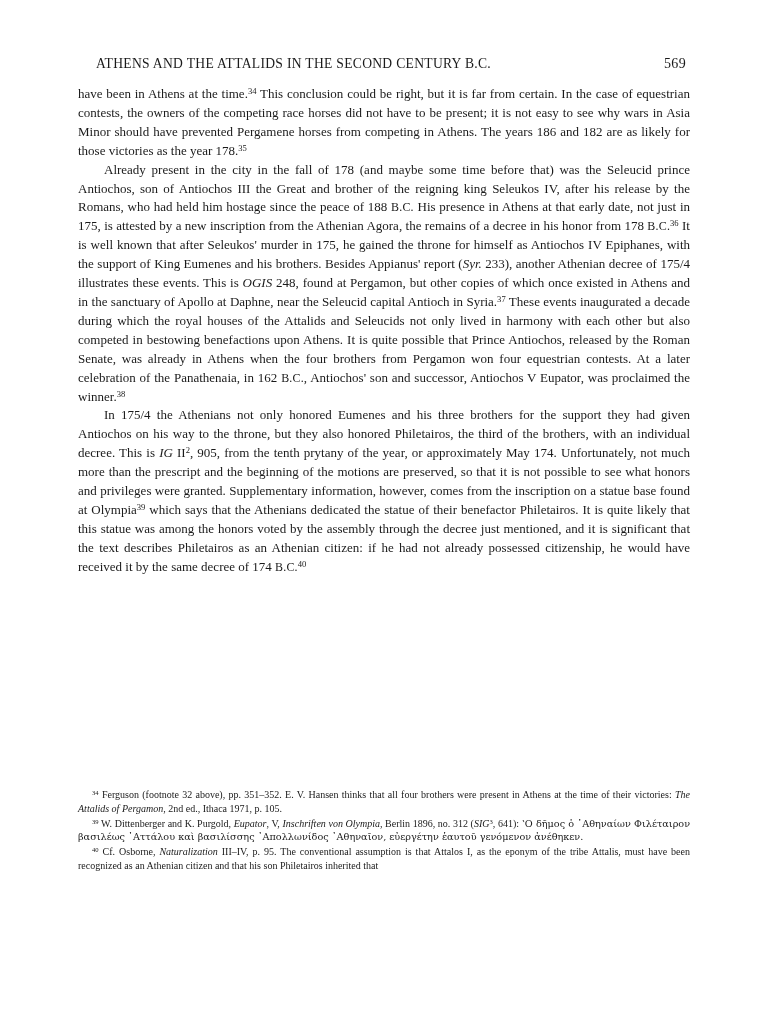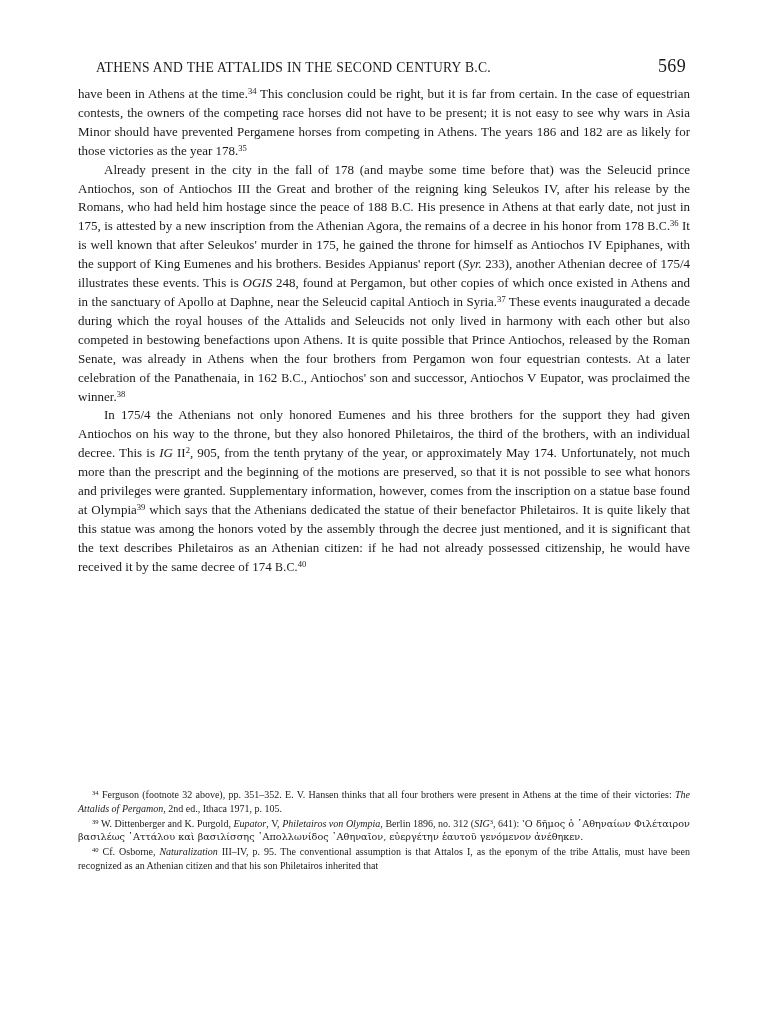--- a/index.html
+++ b/index.html
@@ -35,21 +35,21 @@
     font-size: 12.4px;
     letter-spacing: 0.35px;
   }
   .running-title {
     font-variant: small-caps;
     font-size: 13.6px;
     letter-spacing: 0.3px;
     white-space: nowrap;
   }
   .folio {
-    font-size: 18px;
+    font-size: 14px;
   }
   .body-col {
     position: absolute;
     left: 78px;
     top: 85px;
     width: 612px;
     font-size: 13px;
     line-height: 1.455;
     text-align: justify;
     text-justify: inter-word;
@@ -102,17 +102,17 @@
   </div>
 
   <div class="body-col" id="body-col">
       <p class="">have been in Athens at the time.<sup>34</sup> This conclusion could be right, but it is far from certain. In the case of equestrian contests, the owners of the competing race horses did not have to be present; it is not easy to see why wars in Asia Minor should have prevented Pergamene horses from competing in Athens. The years 186 and 182 are as likely for those victories as the year 178.<sup>35</sup></p>
       <p class="indent">Already present in the city in the fall of 178 (and maybe some time before that) was the Seleucid prince Antiochos, son of Antiochos III the Great and brother of the reigning king Seleukos IV, after his release by the Romans, who had held him hostage since the peace of 188 <span class="sc">B.C.</span> His presence in Athens at that early date, not just in 175, is attested by a new inscription from the Athenian Agora, the remains of a decree in his honor from 178 <span class="sc">B.C.</span><sup>36</sup> It is well known that after Seleukos' murder in 175, he gained the throne for himself as Antiochos IV Epiphanes, with the support of King Eumenes and his brothers. Besides Appianus' report (<i>Syr.</i> 233), another Athenian decree of 175/4 illustrates these events. This is <i>OGIS</i> 248, found at Pergamon, but other copies of which once existed in Athens and in the sanctuary of Apollo at Daphne, near the Seleucid capital Antioch in Syria.<sup>37</sup> These events inaugurated a decade during which the royal houses of the Attalids and Seleucids not only lived in harmony with each other but also competed in bestowing benefactions upon Athens. It is quite possible that Prince Antiochos, released by the Roman Senate, was already in Athens when the four brothers from Pergamon won four equestrian contests. At a later celebration of the Panathenaia, in 162 <span class="sc">B.C.</span>, Antiochos' son and successor, Antiochos V Eupator, was proclaimed the winner.<sup>38</sup></p>
       <p class="indent">In 175/4 the Athenians not only honored Eumenes and his three brothers for the support they had given Antiochos on his way to the throne, but they also honored Philetairos, the third of the brothers, with an individual decree. This is <i>IG</i> II<sup>2</sup>, 905, from the tenth prytany of the year, or approximately May 174. Unfortunately, not much more than the prescript and the beginning of the motions are preserved, so that it is not possible to see what honors and privileges were granted. Supplementary information, however, comes from the inscription on a statue base found at Olympia<sup>39</sup> which says that the Athenians dedicated the statue of their benefactor Philetairos. It is quite likely that this statue was among the honors voted by the assembly through the decree just mentioned, and it is significant that the text describes Philetairos as an Athenian citizen: if he had not already possessed citizenship, he would have received it by the same decree of 174 <span class="sc">B.C.</span><sup>40</sup></p>
     </div>
 
   <div class="notes" id="notes-col">
       <p class="note"><sup>34</sup> Ferguson (footnote 32 above), pp. 351–352. E. V. Hansen thinks that all four brothers were present in Athens at the time of their victories: <i>The Attalids of Pergamon</i>, 2nd ed., Ithaca 1971, p. 105.</p>
-      <p class="note"><sup>39</sup> W. Dittenberger and K. Purgold, <i>Eupator</i>, V, <i>Philetairos von Olympia</i>, Berlin 1896, no. 312 (<i>SIG</i><sup>3</sup>, 641): <span class="greek">ʽΟ δῆμος ὁ ᾽Αθηναίων Φιλέταιρον βασιλέως ᾽Αττάλου καὶ βασιλίσσης ᾽Απολλωνίδος ᾽Αθηναῖον, εὐεργέτην ἑαυτοῦ γενόμενον ἀνέθηκεν.</span></p>
+      <p class="note"><sup>39</sup> W. Dittenberger and K. Purgold, <i>Eupator</i>, V, <i>Inschriften von Olympia</i>, Berlin 1896, no. 312 (<i>SIG</i><sup>3</sup>, 641): <span class="greek">ʽΟ δῆμος ὁ ᾽Αθηναίων Φιλέταιρον βασιλέως ᾽Αττάλου καὶ βασιλίσσης ᾽Απολλωνίδος ᾽Αθηναῖον, εὐεργέτην ἑαυτοῦ γενόμενον ἀνέθηκεν.</span></p>
       <p class="note"><sup>40</sup> Cf. Osborne, <i>Naturalization</i> III–IV, p. 95. The conventional assumption is that Attalos I, as the eponym of the tribe Attalis, must have been recognized as an Athenian citizen and that his son Philetairos inherited that</p>
     </div>
 
 </div>
 
 </body></html>

